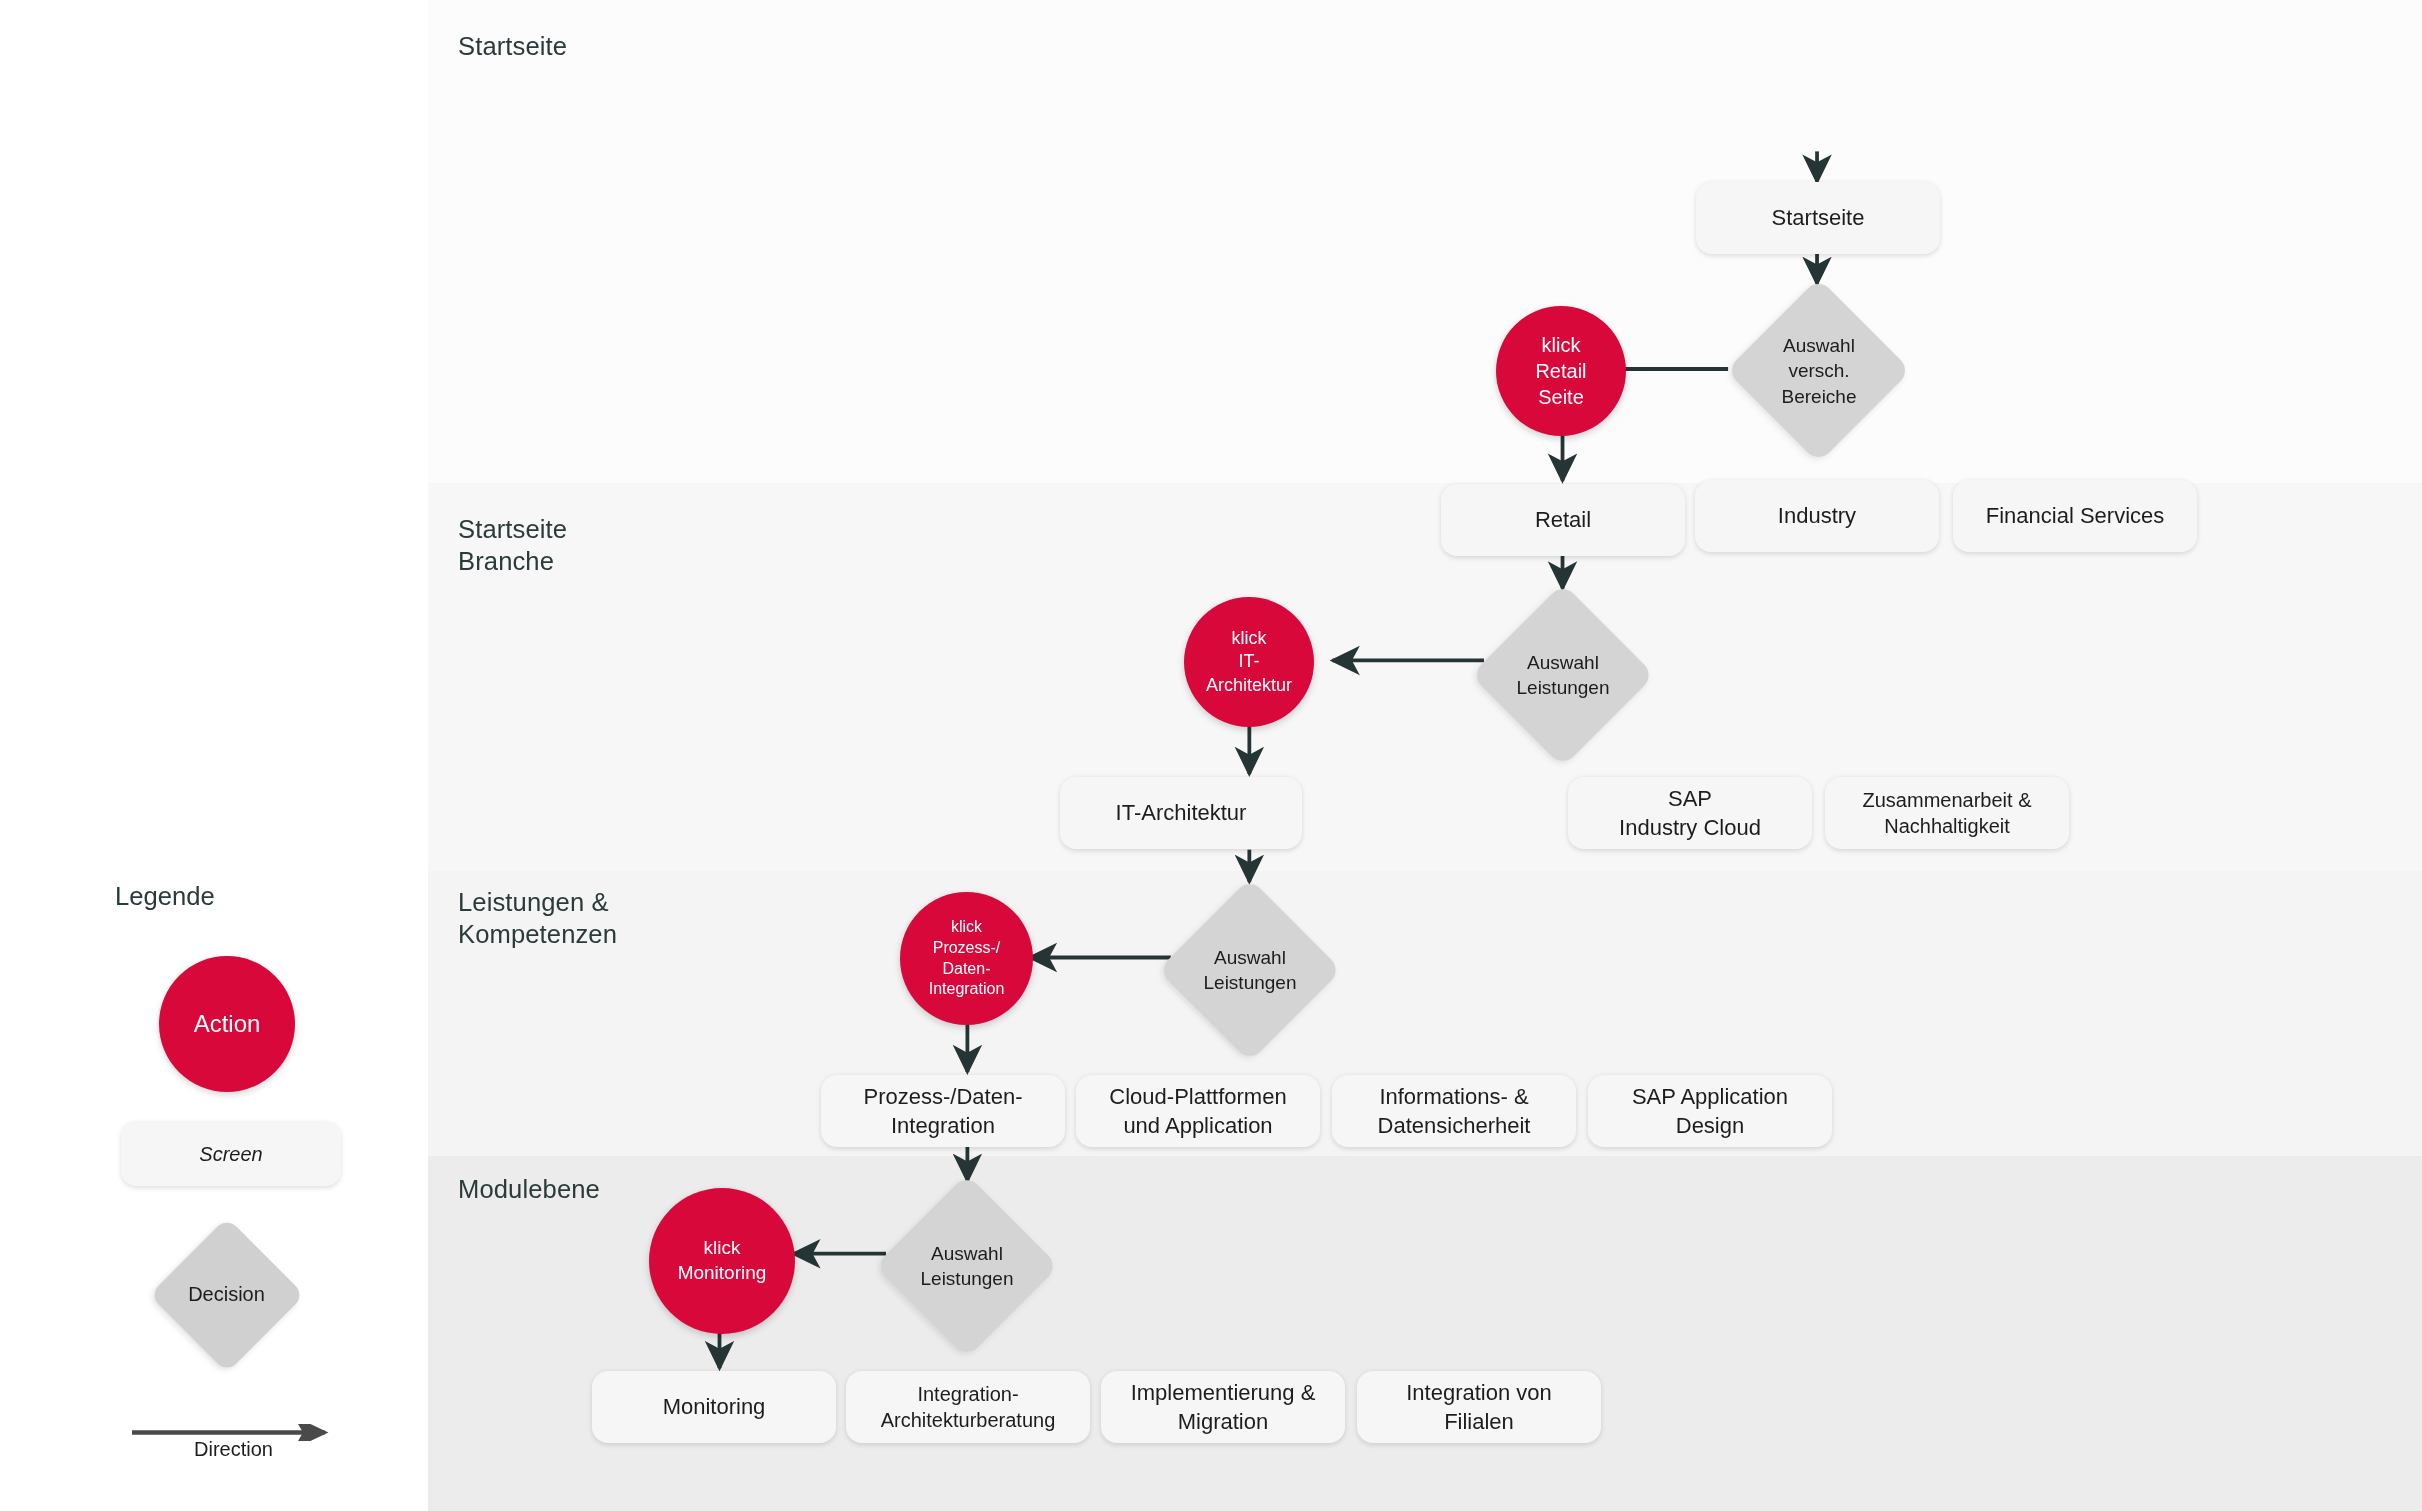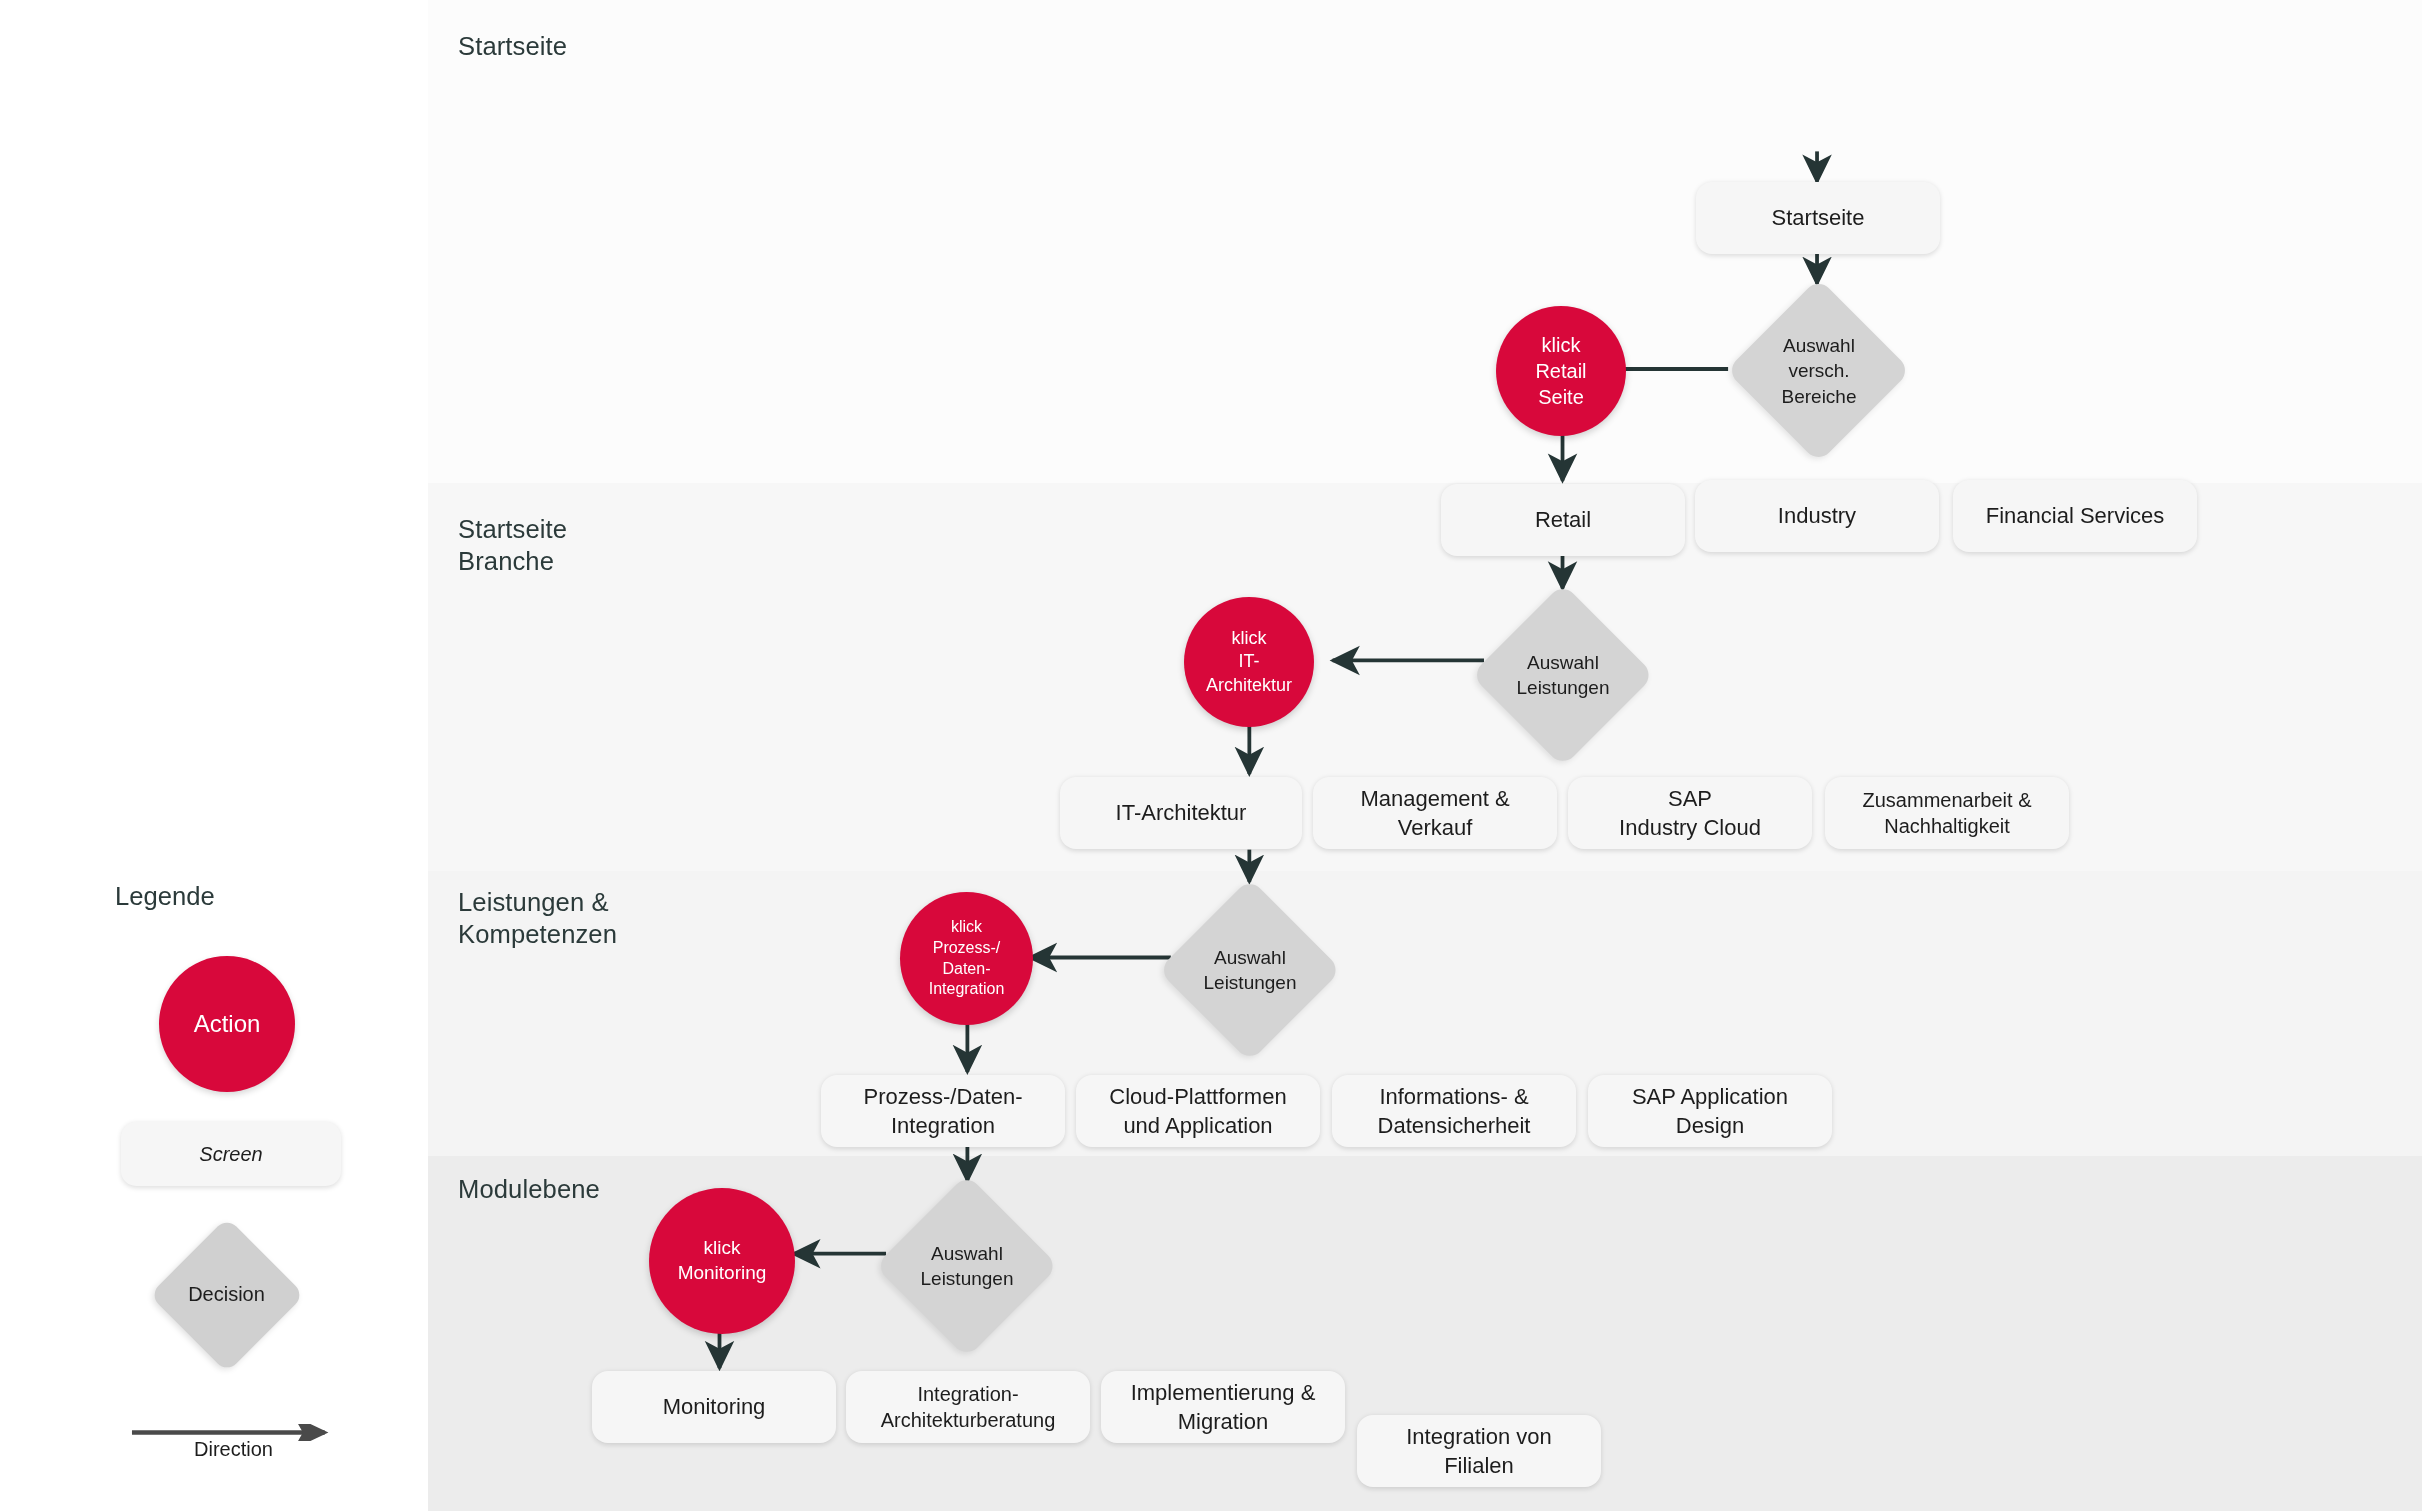--- a/index.html
+++ b/index.html
@@ -268,24 +268,20 @@
 
   <div class="node action" style="left:1184px; top:597px; width:130px; height:130px; font-size:18px;">
     <span>klick
 IT-
 Architektur</span>
   </div>
 
   <div class="node screen" style="left:1060px; top:777px; width:242px; height:72px;">
     <span>IT-Architektur</span>
   </div>
-  <div class="node screen" style="left:1313px; top:777px; width:244px; height:72px;">
-    <span>Management &amp;
-Verkauf</span>
-  </div>
   <div class="node screen" style="left:1568px; top:777px; width:244px; height:72px;">
     <span>SAP
 Industry Cloud</span>
   </div>
   <div class="node screen" style="left:1825px; top:777px; width:244px; height:72px; font-size:20px;">
     <span>Zusammenarbeit &amp;
 Nachhaltigkeit</span>
   </div>
 
   <div class="node decision" style="left:1160px; top:880px; width:180px; height:180px;">
@@ -333,21 +329,21 @@
     <span>Monitoring</span>
   </div>
   <div class="node screen" style="left:846px; top:1371px; width:244px; height:72px; font-size:20px;align-items:center;">
     <span>Integration-
 Architekturberatung</span>
   </div>
   <div class="node screen" style="left:1101px; top:1371px; width:244px; height:72px;">
     <span>Implementierung &amp;
 Migration</span>
   </div>
-  <div class="node screen" style="left:1357px; top:1371px; width:244px; height:72px;margin-top:44px;">
+  <div class="node screen" style="left:1357px; top:1371px; width:244px; height:72px;">
     <span>Integration von
 Filialen</span>
   </div>
 
   <div class="legend-title">Legende</div>
 
   <div class="legend-circle">
     <span>Action</span>
   </div>
 

